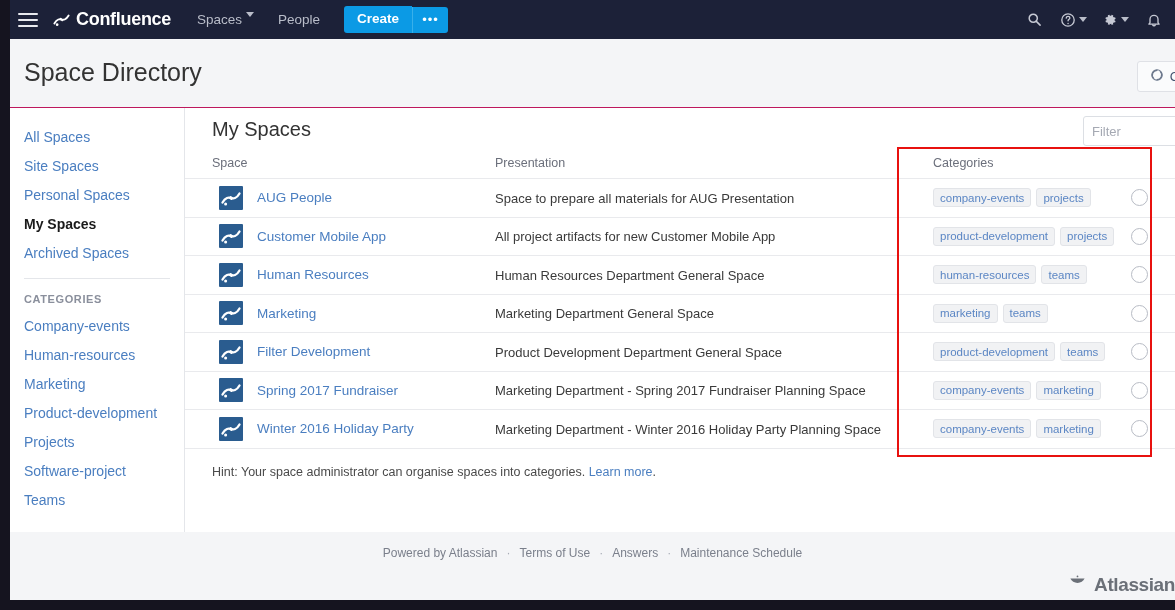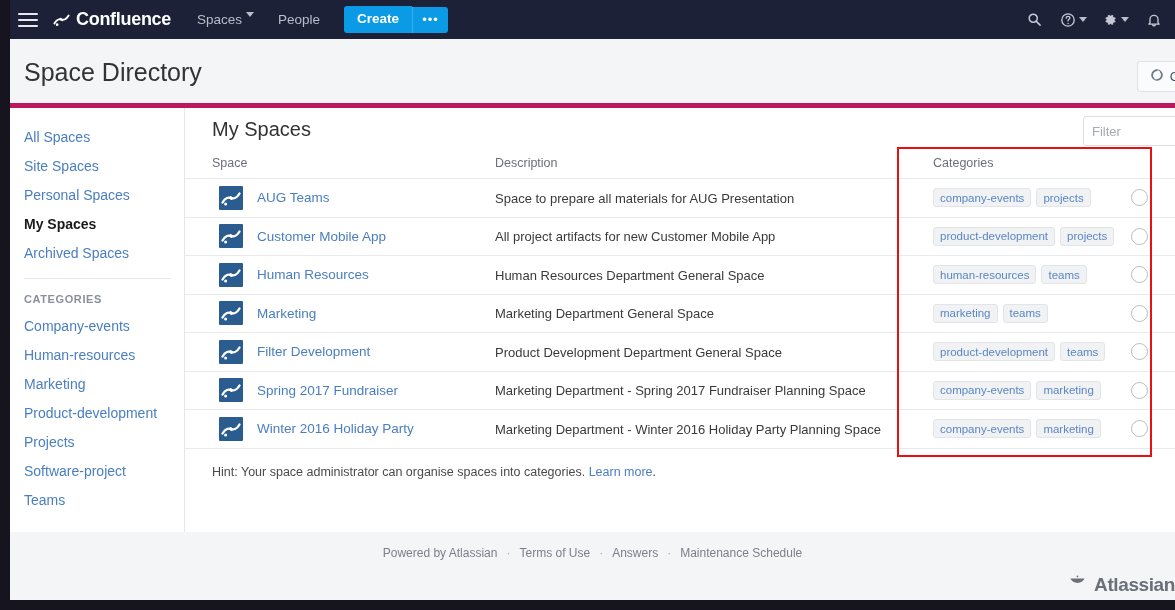--- a/index.html
+++ b/index.html
@@ -37,21 +37,21 @@
     border-radius: 0 3px 3px 0; padding: 6px 9px 7px; font-size: 13px; cursor: pointer;
     letter-spacing: 1px; line-height: 1;
   }
   .nav-right { position: absolute; right: 0; top: 0; height: 39px; display: flex; align-items: center; gap: 2px; padding-right: 4px; }
   .nav-icon-btn { width: 34px; height: 34px; display: flex; align-items: center; justify-content: center; cursor: pointer; color: #c6c9d4; }
   .nav-icon-btn.with-caret { width: 40px; gap: 3px; }
 
   
   .page-header {
     position: absolute; left: 10px; top: 39px; width: 1165px; height: 69px;
-    background: #f4f5f7; border-bottom: 5px solid #be185d;
+    background: #f4f5f7; border-bottom: 1px solid #be185d;
   }
   .page-title { position: absolute; left: 14px; top: 19px; font-size: 25px; color: #333; font-weight: normal; }
   .btn-create-space {
     position: absolute; right: -36px; top: 22px;
     background: #fafbfc; border: 1px solid #dfe1e6; border-radius: 3px;
     padding: 6px 12px; font-size: 13px; color: #42526e; display: flex; align-items: center; gap: 6px;
     white-space: nowrap; cursor: pointer;
   }
 
   
@@ -217,34 +217,34 @@
     <div class="main">
       <div class="main-head">
         <div class="main-title">My Spaces</div>
         <input class="filter-box" type="text" placeholder="Filter" style="">
       </div>
 
       <table class="spaces">
         <thead>
           <tr>
             <th class="col-space">Space</th>
-            <th class="col-desc">Description</th>
+            <th class="col-desc">Presentation</th>
             <th class="col-cat">Categories</th>
             <th class="col-act"></th>
           </tr>
         </thead>
         <tbody id="rows-body">
             <tr>
               <td class="col-space">
                 <div class="space-cell">
        <span class="space-logo"><svg width="24" height="24" viewBox="0 0 24 24">
   <path d="M3.5 16.5c2.6-4.6 6.3-6.3 9-3.6M20.5 7.5c-2.6 4.6-6.3 6.3-9 3.6" stroke="#ffffff" stroke-width="2.3" fill="none" stroke-linecap="round"></path>
   <circle cx="6.6" cy="18" r="1.5" fill="#ffffff"></circle>
 </svg></span>
-       <span class="space-link">AUG Teams</span>
+       <span class="space-link">AUG People</span>
      </div>
               </td>
               <td class="col-desc"><span class="desc-text">Space to prepare all materials for AUG Presentation</span></td>
               <td class="col-cat">
                 <div class="tag-wrap">
                   <span class="tag">company-events</span>
                   <span class="tag">projects</span>
                 </div>
               </td>
               <td class="col-act">

